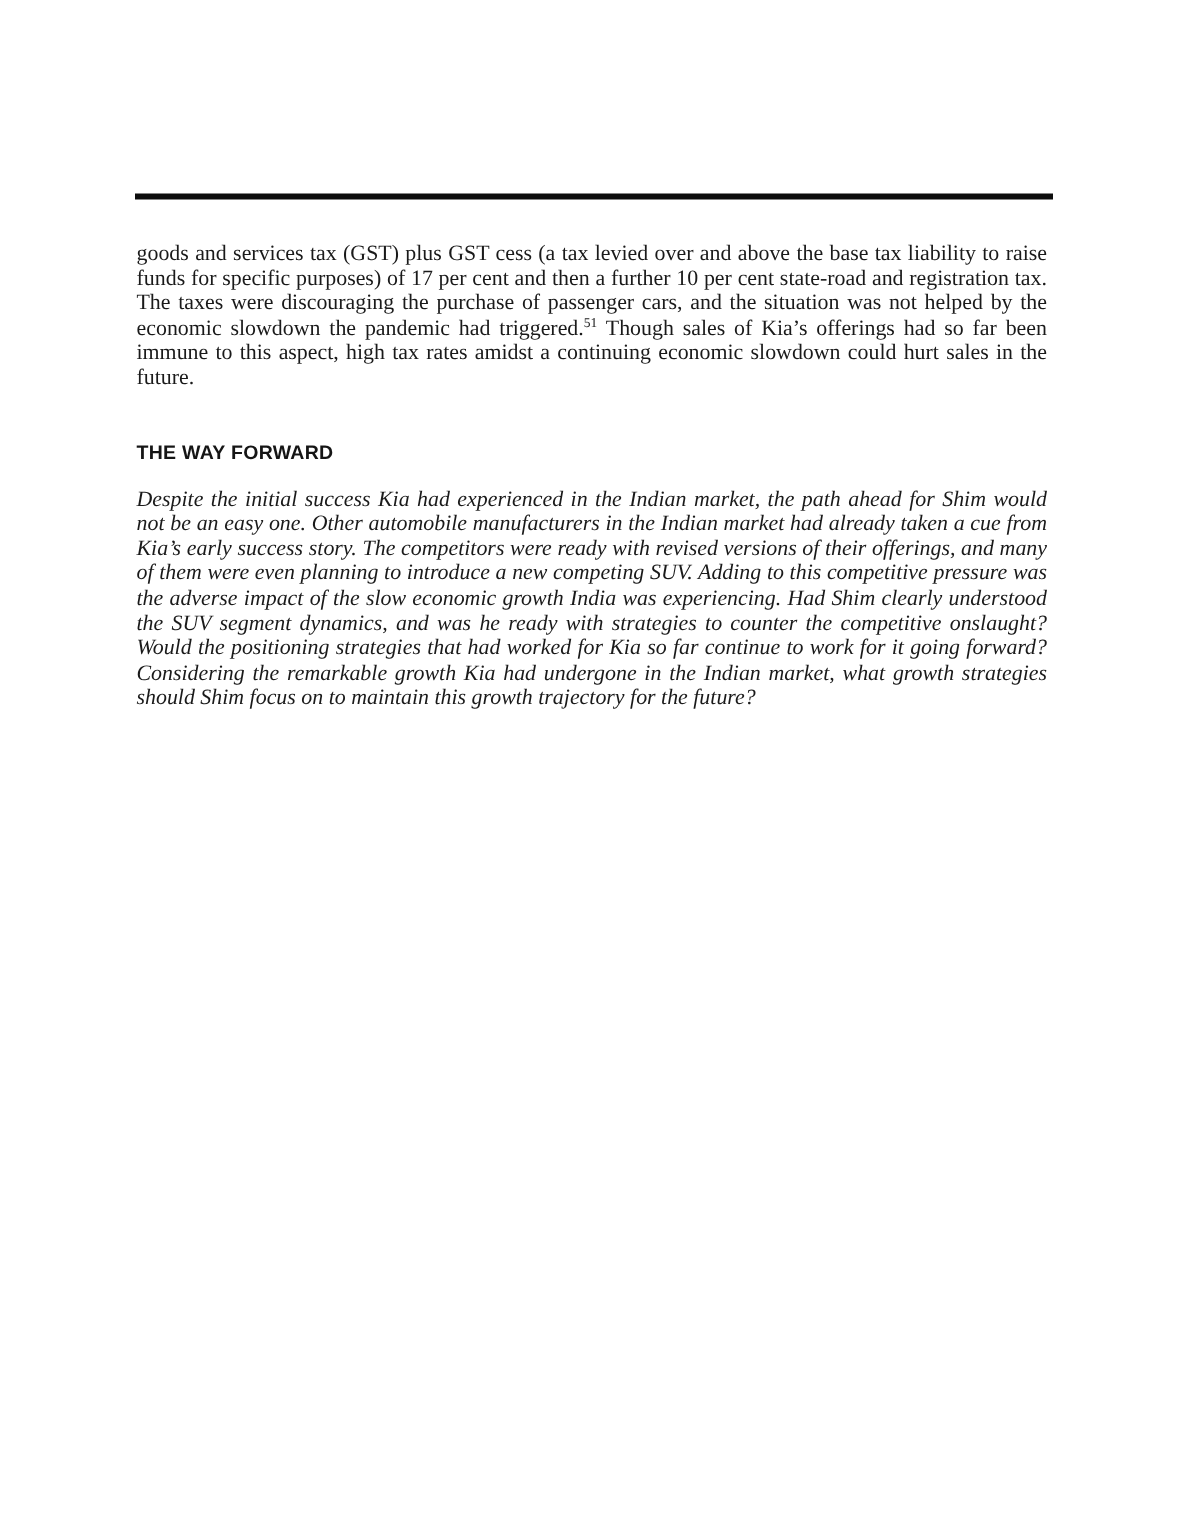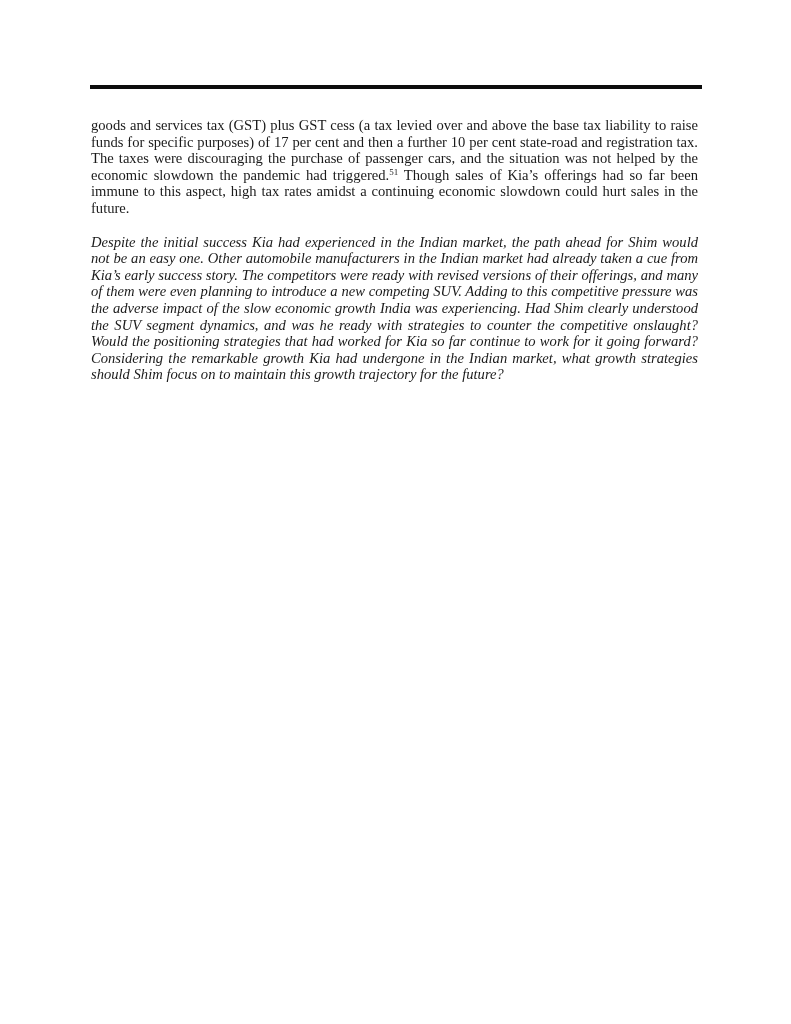--- a/index.html
+++ b/index.html
@@ -10,20 +10,21 @@
   .page {
     position: relative;
     width: 791px;
     height: 778px;
     background: #ffffff;
     box-sizing: border-box;
     padding: 85px 93px 0 91px;
     overflow: hidden;
     font-family: "Liberation Serif", "DejaVu Serif", serif;
     color: #1a1a1a;
+    margin-top: 44px;
   }
   .header-rule {
     width: 612px;
     height: 4px;
     background: #0d0d0d;
     margin-left: -1px;
   }
   .body-text {
     margin: 0;
     font-size: 14.6px;
@@ -57,16 +58,17 @@
 </style>
 </head>
 <body>
 
 <div class="page">
 
   <div class="header-rule"></div>
 
   <p class="body-text para-intro"><span>goods and services tax (GST) plus GST cess (a tax levied over and above the base tax liability to raise funds for specific purposes) of 17 per cent and then a further 10 per cent state-road and registration tax. The taxes were discouraging the purchase of passenger cars, and the situation was not helped by the economic slowdown the pandemic had triggered.</span><sup class="footnote-ref">51</sup><span> Though sales of Kia’s offerings had so far been immune to this aspect, high tax rates amidst a continuing economic slowdown could hurt sales in the future.</span></p>
 
+  <h2 class="section-heading">THE WAY FORWARD</h2>
 
   <p class="body-text para-body">Despite the initial success Kia had experienced in the Indian market, the path ahead for Shim would not be an easy one. Other automobile manufacturers in the Indian market had already taken a cue from Kia’s early success story. The competitors were ready with revised versions of their offerings, and many of them were even planning to introduce a new competing SUV. Adding to this competitive pressure was the adverse impact of the slow economic growth India was experiencing. Had Shim clearly understood the SUV segment dynamics, and was he ready with strategies to counter the competitive onslaught? Would the positioning strategies that had worked for Kia so far continue to work for it going forward? Considering the remarkable growth Kia had undergone in the Indian market, what growth strategies should Shim focus on to maintain this growth trajectory for the future?</p>
 
 </div>
 
 </body></html>

